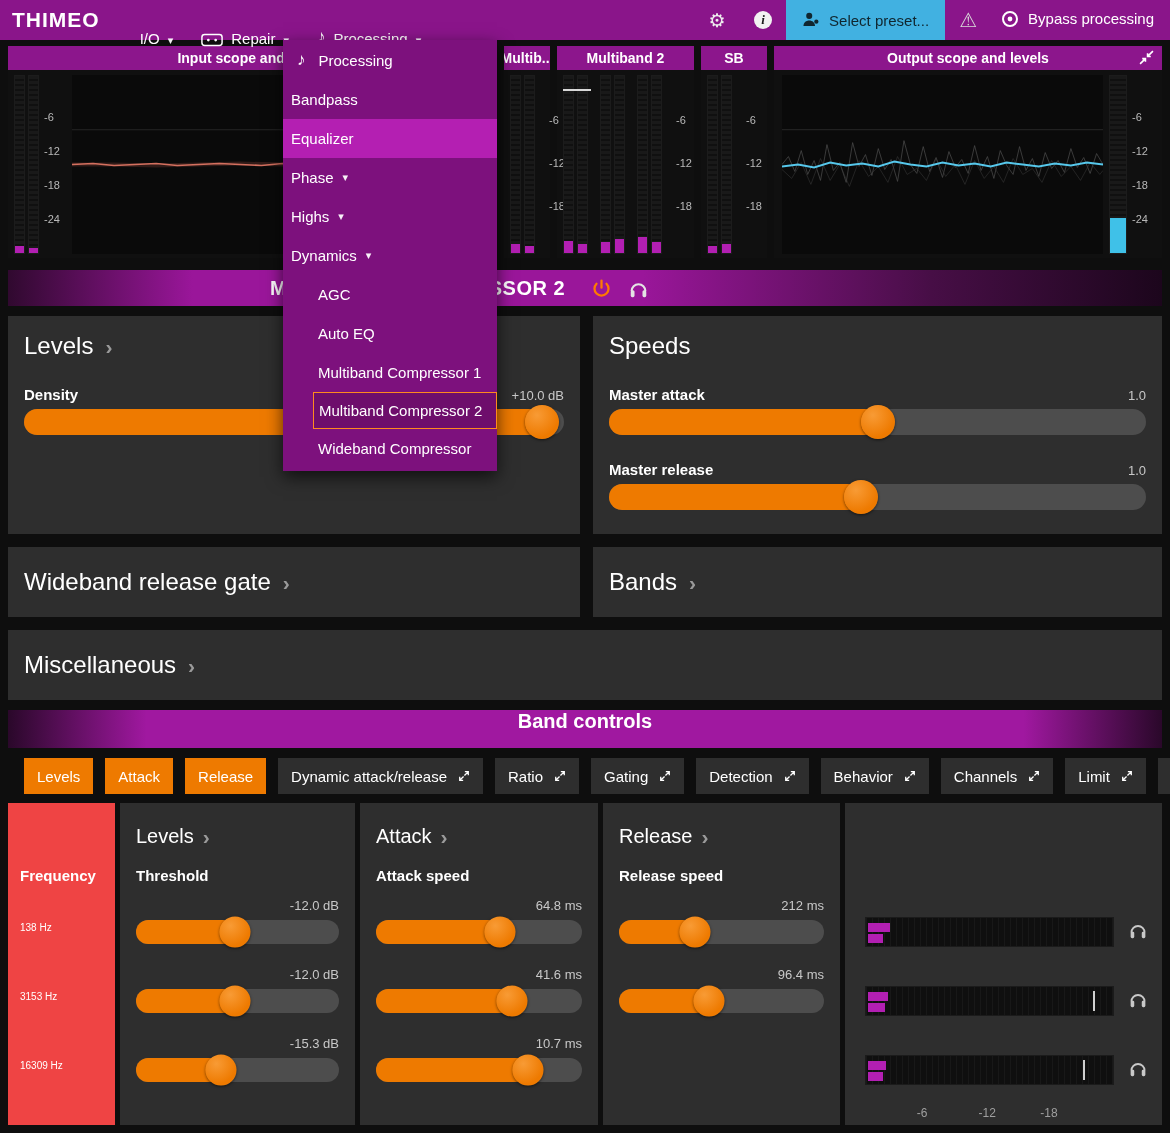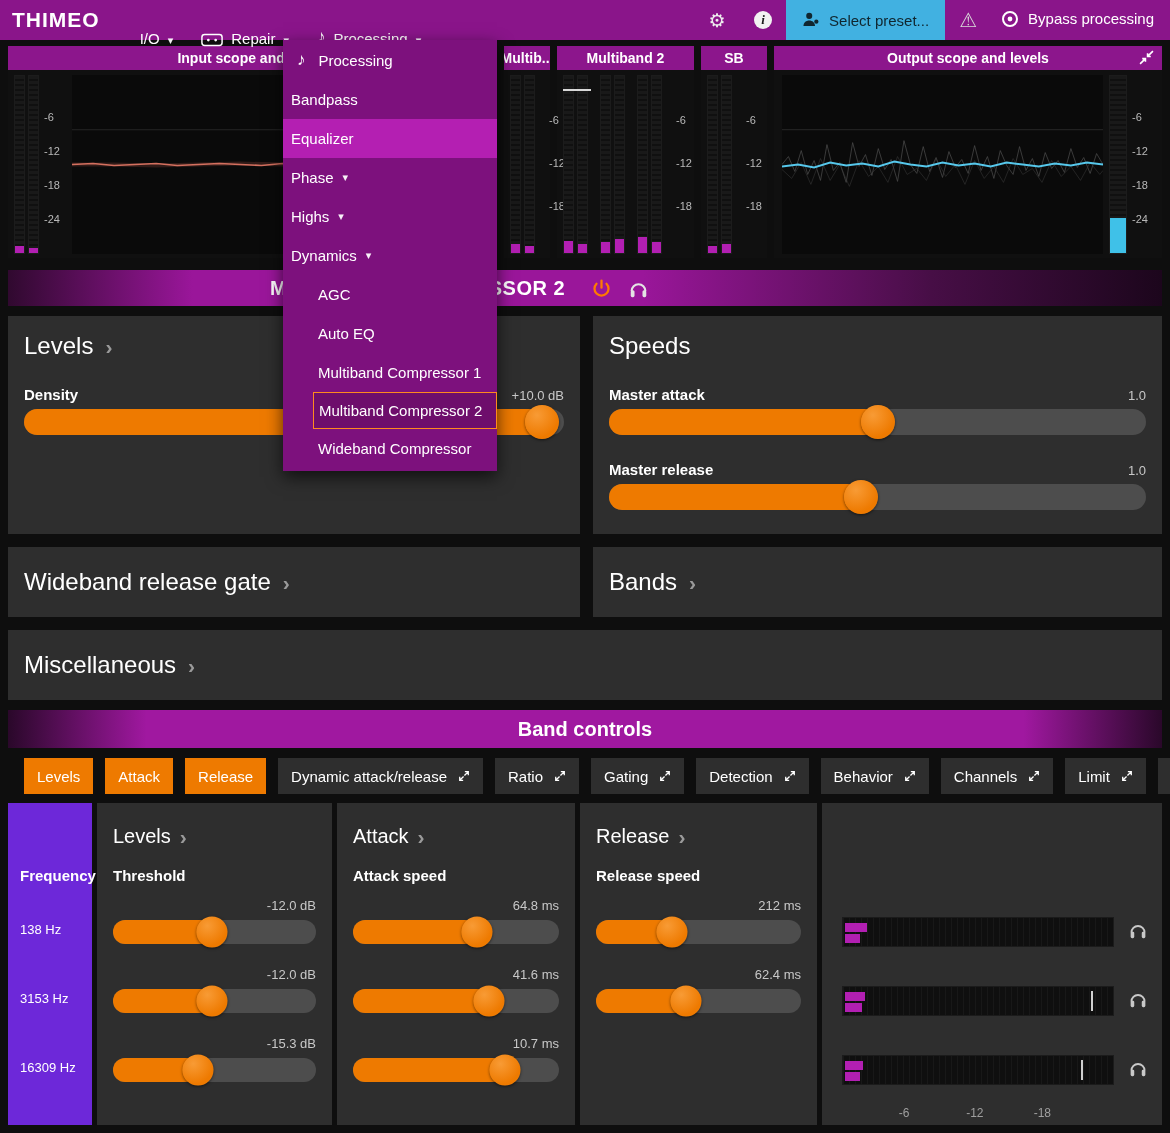--- a/index.html
+++ b/index.html
@@ -74,38 +74,38 @@
   .hslider .fill{position:absolute;left:0;top:0;bottom:0;width:var(--p,50%);min-width:26px;
                  background:#EE7A00;border-radius:13px}
   .hslider .thumb{position:absolute;left:var(--p,50%);top:50%;transform:translate(-50%,-50%);
                   width:34px;height:34px;border-radius:50%;
                   background:radial-gradient(circle at 35% 30%,#F89B35,#EE7A00 68%);
                   box-shadow:0 1px 3px rgba(0,0,0,.55)}
   .hslider.small{height:24px;border-radius:12px;margin-top:4px}
   .hslider.small .thumb{width:31px;height:31px}
 
   
-  .band-header{height:38px;margin:10px 8px 0;display:flex;align-items:center;justify-content:center;
+  .band-header{height:38px;margin:10px 8px 0;display:flex;justify-content:center;
                font-size:20px;font-weight:bold;
                background:linear-gradient(90deg,#2a082a 0%,#A018A0 12%,#A018A0 88%,#2a082a 100%)}
   .tabs{display:flex;gap:12px;padding:10px 8px 0 24px;align-items:center}
   .tab{height:36px;display:flex;align-items:center;gap:11px;padding:0 13px;background:#2e2e2e;font-size:15px;white-space:nowrap}
   .tab.active{background:#EE7A00}
   .expand-icon svg{display:block}
 
   .band-grid{display:flex;gap:5px;margin:9px 8px 8px;height:322px}
-  .freq-col{width:84px;background:#6d28d9;padding:16px 0 0 12px}
+  .freq-col{width:107px;background:#ef4444;padding:16px 0 0 12px}
   .bcol{background:#2e2e2e;padding:0 16px}
   .mcol{background:#2e2e2e;flex:1;padding-top:94px}
   .spacer-title{height:34px}
   .bcol-title{padding-top:16px;height:50px;font-size:20px;display:flex;align-items:center;gap:9px}
   .bcol-sub{height:33px;display:flex;align-items:flex-end;font-weight:bold;font-size:15px;padding-bottom:2px}
   .crow{height:69px}
   .crow .val{height:30px;padding-top:12px;text-align:right;font-size:13px;color:#c8c8c8}
-  .frow{height:69px;padding-top:36px;font-size:13px}
+  .frow{height:69px;padding-top:36px;font-size:10px}
   .mrow{height:69px;display:flex;align-items:center;gap:14px;padding:0 14px 0 20px}
   .meter-strip{flex:1;height:30px;position:relative;border:1px solid #1b1b1b;
                background:repeating-linear-gradient(90deg,#181818 0 1px,#0f0f0f 1px 6px)}
   .mbar{position:absolute;left:2px;background:#B21FB2;height:9px}
   .mbar.t{top:5px}.mbar.b{top:16px}
   .mtick{position:absolute;top:4px;bottom:4px;width:2px;background:#cfcfcf}
   .mscale{position:relative;height:20px;margin:2px 50px 0 20px;font-size:12px;color:#9f9f9f}
   .mscale span{position:absolute;top:0}
 </style>
 </head>
@@ -540,21 +540,21 @@
       </div>
       <div class="bcol-sub">Release speed</div>
       <div class="crow">
         <div class="val">212 ms</div>
         <div class="hslider small" style="--p: 37%;">
           <div class="fill"></div>
             <div class="thumb"></div>
         </div>
       </div>
       <div class="crow">
-        <div class="val">62.4 ms</div>
+        <div class="val">96.4 ms</div>
         <div class="hslider small" style="--p: 44%;">
           <div class="fill"></div>
             <div class="thumb"></div>
         </div>
       </div>
     </div>
 
     <div class="mcol">
       <div class="mrow">
         <div class="meter-strip">

